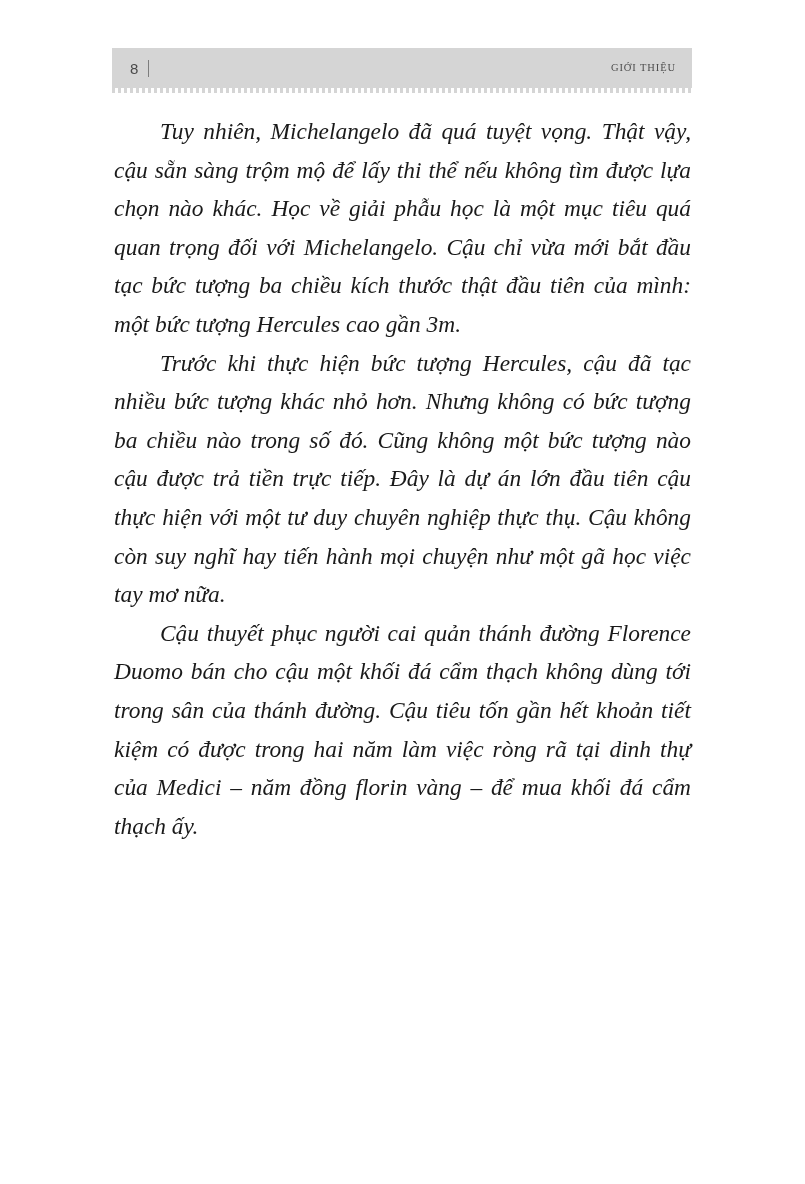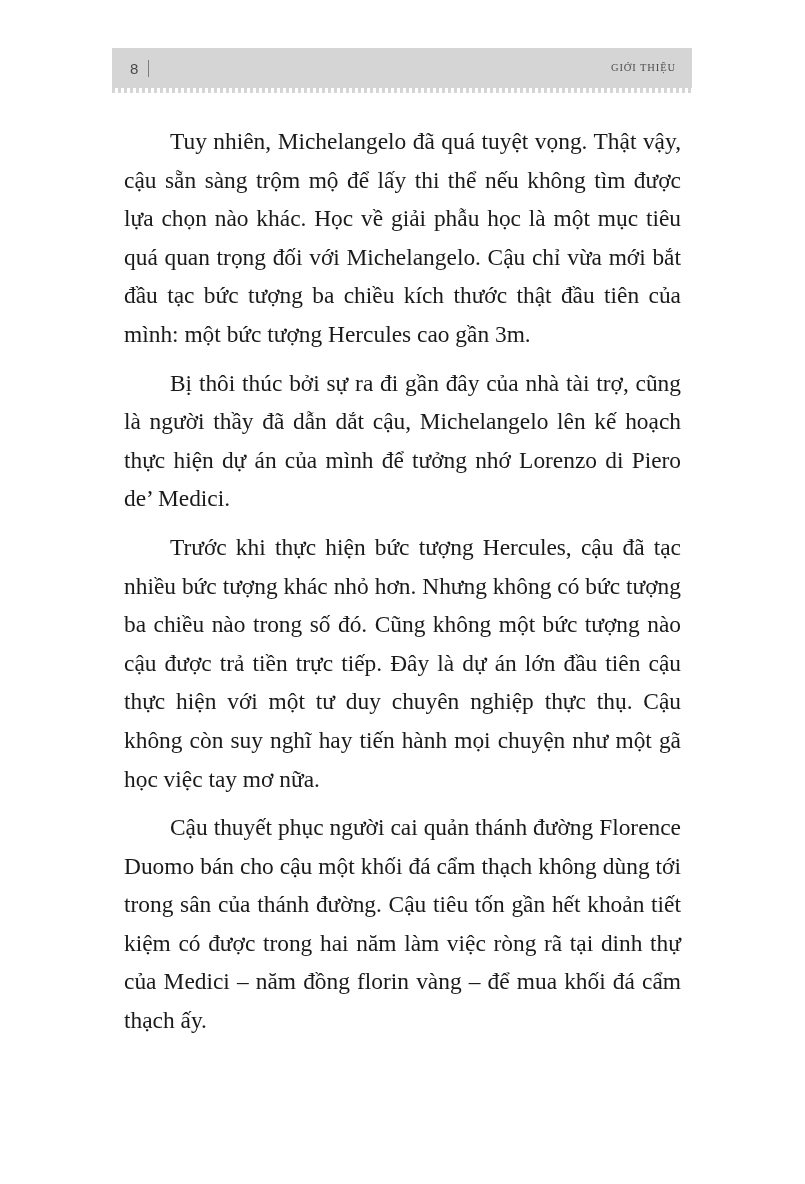--- a/index.html
+++ b/index.html
@@ -96,28 +96,29 @@
 
   
   .text-column {
     position: absolute;
     left: 114px;
     top: 112px;
     width: 577px;
   }
 
   .body-paragraph {
-    margin: 10px;
+    margin: 0;
     text-align: justify;
     text-justify: inter-word;
     text-indent: 46px;
     font-size: 23.4px;
     line-height: 38.6px;
     color: #1a1a1a;
     font-family: "Liberation Serif", "DejaVu Serif", serif;
+    font-style: italic;
     -webkit-font-smoothing: antialiased;
   }
 
   .body-paragraph + .body-paragraph {
     margin-top: 0px;
   }
 </style>
 </head>
 <body>
 
@@ -129,18 +130,17 @@
         <span class="folio-number">8</span>
         <span class="folio-rule"></span>
       </div>
       <span class="header-label">GIỚI THIỆU</span>
     </div>
   </div>
   <div class="header-teeth"></div>
 
   <div class="text-column">
     <p class="body-paragraph">Tuy nhiên, Michelangelo đã quá tuyệt vọng. Thật vậy, cậu sẵn sàng trộm mộ để lấy thi thể nếu không tìm được lựa chọn nào khác. Học về giải phẫu học là một mục tiêu quá quan trọng đối với Michelangelo. Cậu chỉ vừa mới bắt đầu tạc bức tượng ba chiều kích thước thật đầu tiên của mình: một bức tượng Hercules cao gần 3m.</p>
-    <p class="body-paragraph">Bị thôi thúc bởi sự ra đi gần đây của nhà tài trợ, cũng là người thầy đã dẫn dắt cậu, Michelangelo lên kế hoạch thực hiện dự án của mình để tưởng nhớ Lorenzo di Piero de’ Medici.</p>
     <p class="body-paragraph">Trước khi thực hiện bức tượng Hercules, cậu đã tạc nhiều bức tượng khác nhỏ hơn. Nhưng không có bức tượng ba chiều nào trong số đó. Cũng không một bức tượng nào cậu được trả tiền trực tiếp. Đây là dự án lớn đầu tiên cậu thực hiện với một tư duy chuyên nghiệp thực thụ. Cậu không còn suy nghĩ hay tiến hành mọi chuyện như một gã học việc tay mơ nữa.</p>
     <p class="body-paragraph">Cậu thuyết phục người cai quản thánh đường Florence Duomo bán cho cậu một khối đá cẩm thạch không dùng tới trong sân của thánh đường. Cậu tiêu tốn gần hết khoản tiết kiệm có được trong hai năm làm việc ròng rã tại dinh thự của Medici – năm đồng florin vàng – để mua khối đá cẩm thạch ấy.</p>
   </div>
 
 </div>
 
 </body></html>

